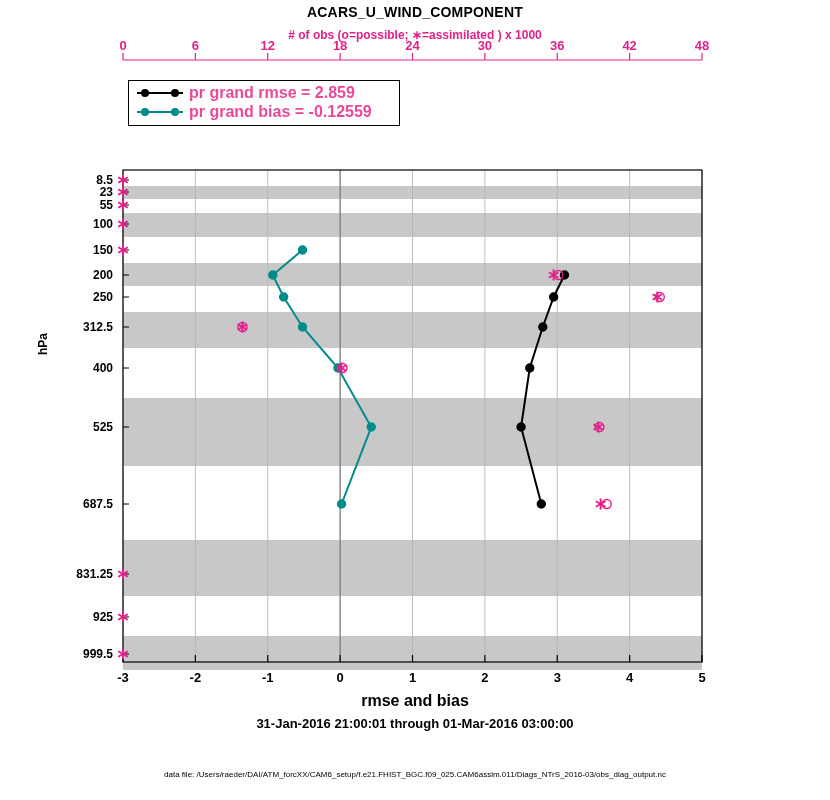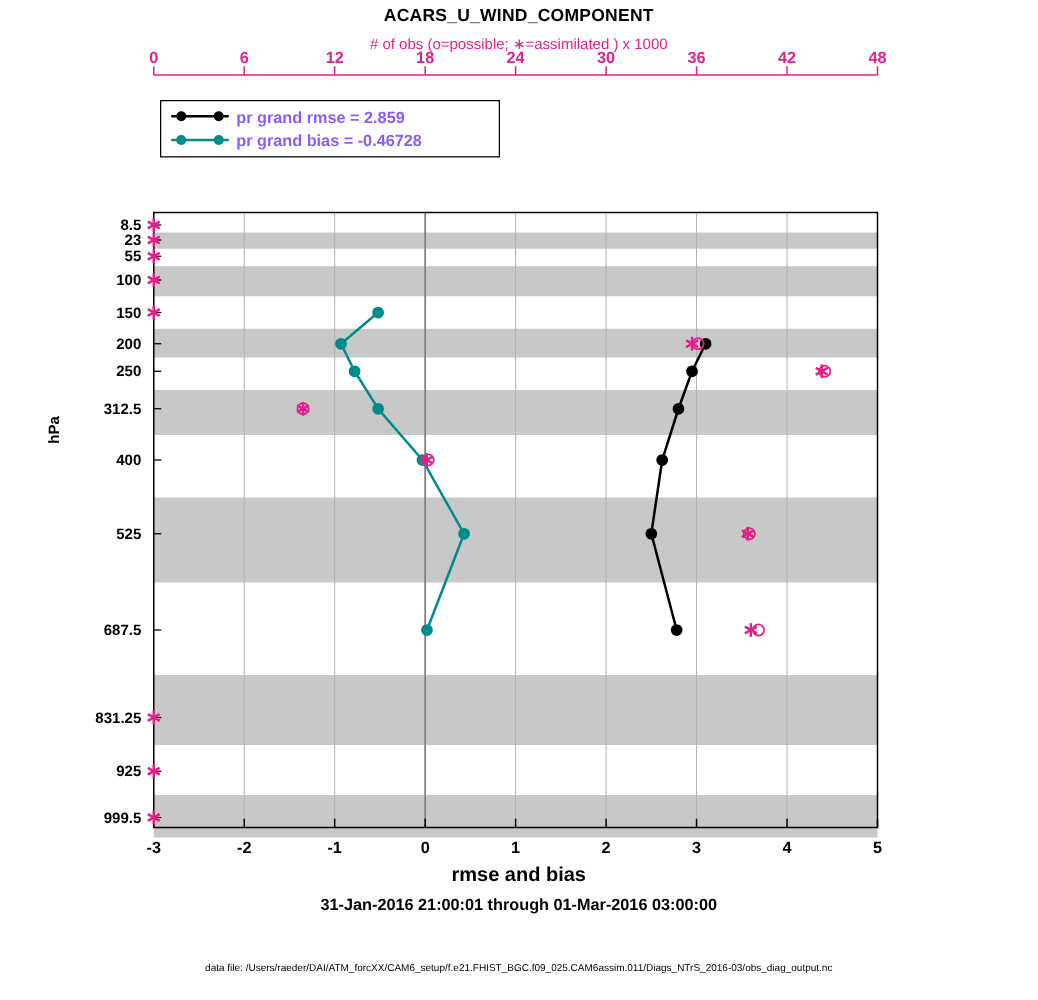--- a/index.html
+++ b/index.html
@@ -31,21 +31,21 @@
     font-weight: bold;
     letter-spacing: 0.2px;
   }
   .toptitle {
     position: absolute;
     left: 0;
     top: 28px;
     width: 830px;
     text-align: center;
     font-size: 12px;
-    font-weight: normal;
+    font-weight: bold;
     color: #e0218a;
   }
   .bottom-title {
     position: absolute;
     left: 0;
     top: 692px;
     width: 830px;
     text-align: center;
     font-size: 16px;
     font-weight: bold;
@@ -114,23 +114,23 @@
   .legend-swatch .dot {
     position: absolute;
     top: 2px;
     width: 8px;
     height: 8px;
     border-radius: 50%;
   }
   .legend-swatch .dot.d0 { left: 4px; }
   .legend-swatch .dot.d1 { left: 34px; }
   .legend-label {
-    font-size: 13px;
-    font-weight: bold;
-    color: #8b5cf6;
+    font-size: 16px;
+    font-weight: bold;
+    color: #ec4899;
     white-space: nowrap;
   }
 </style>
 </head>
 <body>
 
 <div id="root">
 
   <div class="title">ACARS_U_WIND_COMPONENT</div>
   <div class="toptitle"># of obs (o=possible; ∗=assimilated ) x 1000</div>
@@ -333,21 +333,21 @@
         <span class="dot d1" style="background:#000000"></span>
       </span>
       <span class="legend-label">pr grand rmse = 2.859</span>
     </div>
     <div class="legend-row r1">
       <span class="legend-swatch">
         <span class="ln" style="background:#008b8b"></span>
         <span class="dot d0" style="background:#008b8b"></span>
         <span class="dot d1" style="background:#008b8b"></span>
       </span>
-      <span class="legend-label">pr grand bias = -0.46728</span>
+      <span class="legend-label">pr grand bias = -0.12559</span>
     </div>
   </div>
 
   <div class="bottom-title">rmse and bias</div>
   <div class="date-range">31-Jan-2016 21:00:01  through  01-Mar-2016 03:00:00</div>
   <div class="datafile">data file: /Users/raeder/DAI/ATM_forcXX/CAM6_setup/f.e21.FHIST_BGC.f09_025.CAM6assim.011/Diags_NTrS_2016-03/obs_diag_output.nc</div>
 
 </div>
 
 </body></html>

